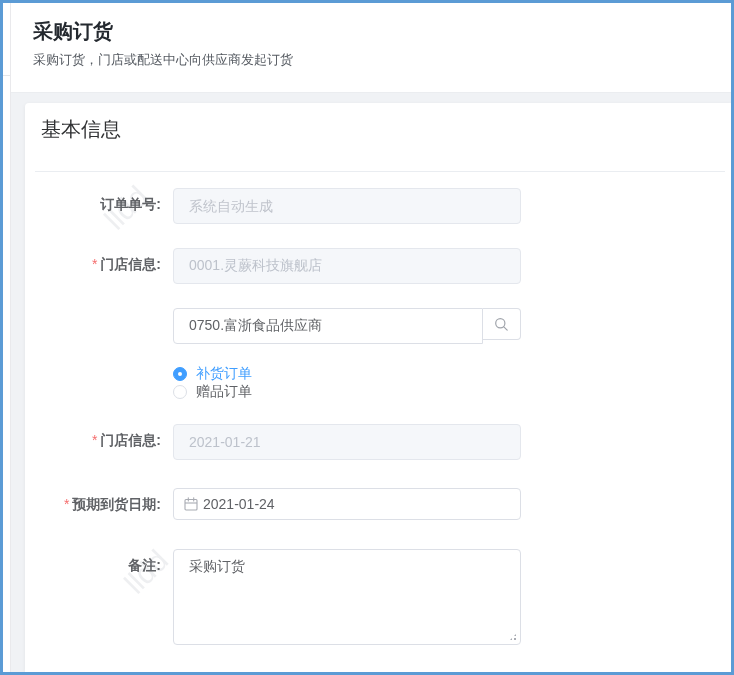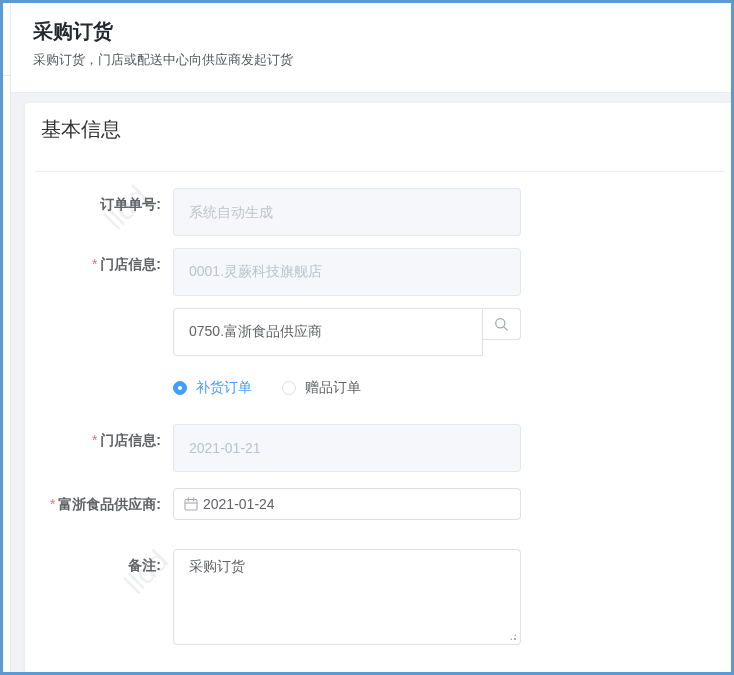--- a/index.html
+++ b/index.html
@@ -50,36 +50,36 @@
   .r4 { top:262px; } .r5 { top:321px; } .r6 { top:385px; }
   .r7 { top:446px; height:96px; }
   .row-label {
     position:absolute; left:0; width:136px; text-align:right;
     line-height:32px; font-size:14px; font-weight:700; color:#606266;
     white-space:nowrap;
   }
   .req-star { color:#f56c6c; margin-right:3px; font-weight:400; }
   .row-control { position:absolute; left:148px; width:348px; top:0; }
   .ipt {
-    width:348px; height:48px; border:1px solid #dcdfe6; border-radius:4px;
+    width:348px; height:36px; border:1px solid #dcdfe6; border-radius:4px;
     padding:12px 15px; font-size:14px; color:#606266; background:#fff; outline:none;
     font-family:inherit;
   }
   .ipt::placeholder { color:#c0c4cc; }
   .ipt.disabled { background:#f5f7fa; border-color:#e4e7ed; color:#bdc2cb; cursor:not-allowed; }
   
   .input-group { display:flex; width:348px; }
   .input-group .ipt { width:311px; border-radius:4px 0 0 4px; }
   .group-append {
     width:38px; height:32px; border:1px solid #dcdfe6; border-left:none;
     border-radius:0 4px 4px 0; background:#fff;
     display:flex; align-items:center; justify-content:center; cursor:pointer;
   }
   
-  .radio-group { display:flex; align-items:flex-end; height:32px; }
+  .radio-group { display:flex; align-items:flex-start; height:32px;flex-direction:column; }
   .radio { display:flex; align-items:center; margin-right:30px; cursor:pointer; }
   .radio-dot {
     width:14px; height:14px; border-radius:50%;
     border:1px solid #dcdfe6; background:#fff; position:relative;
   }
   .radio.checked .radio-dot { background:#409eff; border-color:#409eff; }
   .radio.checked .radio-dot::after {
     content:""; position:absolute; left:4px; top:4px;
     width:4px; height:4px; border-radius:50%; background:#fff;
   }
@@ -170,21 +170,21 @@
   </div>
 
   <div class="form-row r5">
     <div class="row-label"><span class="req-star">*</span><span>门店信息:</span></div>
     <div class="row-control">
       <input class="ipt disabled" disabled="" value="2021-01-21" style="">
     </div>
   </div>
 
   <div class="form-row r6">
-    <div class="row-label"><span class="req-star">*</span><span>富浙食品供应商:</span></div>
+    <div class="row-label"><span class="req-star">*</span><span>预期到货日期:</span></div>
     <div class="row-control">
       <div class="date-input">
         <svg class="icon-svg" width="14" height="14" viewBox="0 0 14 14">
           <rect x="1" y="2.5" width="12" height="10.5" rx="1" fill="none" stroke="#a8abb2" stroke-width="1.1"></rect>
           <line x1="1" y1="6" x2="13" y2="6" stroke="#a8abb2" stroke-width="1.1"></line>
           <line x1="4.3" y1="0.8" x2="4.3" y2="4" stroke="#a8abb2" stroke-width="1.1" stroke-linecap="round"></line>
           <line x1="9.7" y1="0.8" x2="9.7" y2="4" stroke="#a8abb2" stroke-width="1.1" stroke-linecap="round"></line>
         </svg>
         <span class="date-text">2021-01-24</span>
       </div>

